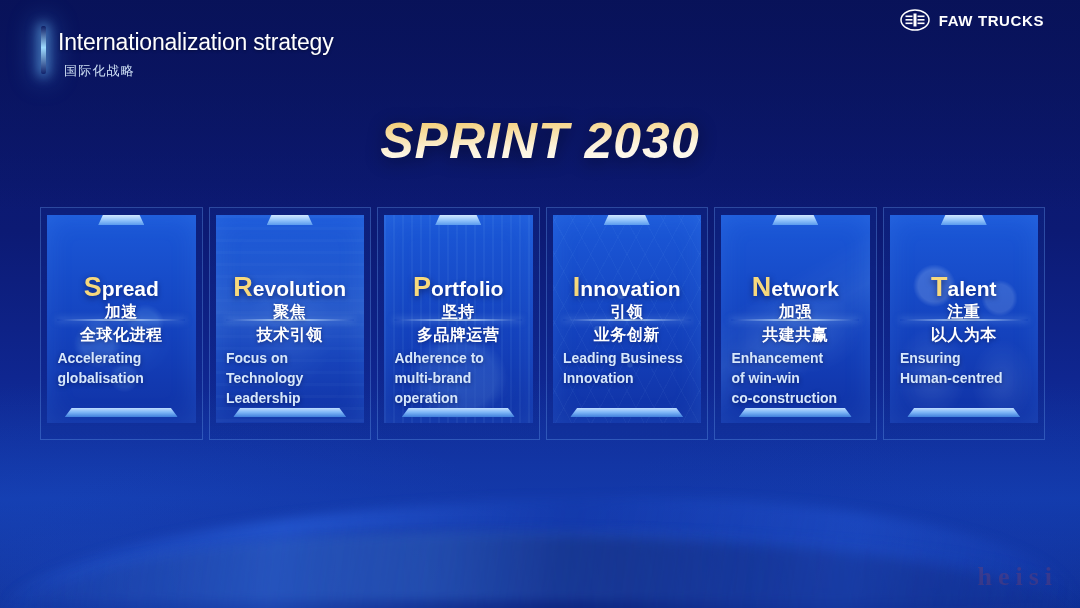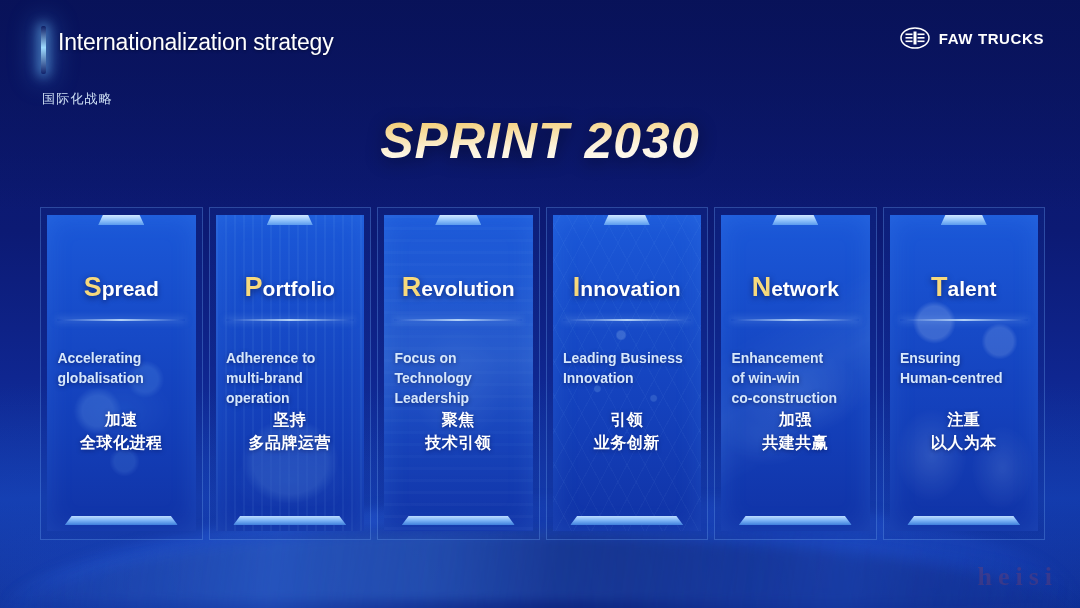--- a/index.html
+++ b/index.html
@@ -55,47 +55,47 @@
     background:linear-gradient(180deg, rgba(120,200,255,0.05) 0%, #9fdcff 45%, rgba(120,200,255,0.08) 100%);
     border-radius:2px;
     box-shadow:0 0 12px 3px rgba(120,200,255,0.55), 0 0 26px 8px rgba(80,170,255,0.28);
   }
   .title-en {
     position:absolute; left:58px; top:29px;
     font-size:23px; font-weight:normal; color:#ffffff; letter-spacing:-0.2px;
     text-shadow:0 1px 3px rgba(0,0,0,0.35);
   }
   .title-cn {
-    position:absolute; left:42px; top:62px;
-    font-size:13px; color:#cfe0f5; letter-spacing:1.2px;margin-top:28px;
-  }
-  #logo { position:absolute; right:36px; top:27px; display:flex; align-items:center; gap:9px; }
+    position:absolute; left:64px; top:62px;
+    font-size:13px; color:#cfe0f5; letter-spacing:1.2px;
+  }
+  #logo { position:absolute; right:36px; top:9px; display:flex; align-items:center; gap:9px; }
   .logo-mark { width:30px; height:22px; display:block; }
   .logo-text { font-size:15px; font-weight:bold; color:#ffffff; letter-spacing:0.6px; }
 
   
   #sprint {
     position:absolute; left:0; top:112px; width:1080px; text-align:center;
     font-size:50px; font-weight:bold; font-style:italic; letter-spacing:1px;
     background:linear-gradient(178deg, #fbe6ad 0%, #f4cf7a 26%, #fdf4e0 58%, #ffffff 86%);
     -webkit-background-clip:text; background-clip:text;
     -webkit-text-fill-color:transparent; color:transparent;
     filter:drop-shadow(0 3px 9px rgba(0,0,0,0.45));
   }
 
   
   #cards {
     position:absolute; left:40px; top:207px; width:1005px; height:333px;
     display:flex; gap:6px;
   }
   .card {
-    position:relative; flex:1 1 0; height:333px;
+    position:relative; flex:1 1 0; height:233px;
     border:1px solid rgba(120,180,255,0.30);
     background:linear-gradient(180deg, rgba(16,48,150,0.25) 0%, rgba(14,40,135,0.15) 100%);
-    padding:7px 6px 8px 6px;
+    padding:7px 6px 16px 6px;
   }
   .card-inner {
     position:relative; width:100%; height:100%; overflow:hidden;
     background:
       linear-gradient(180deg, rgba(28,92,222,0.95) 0%, rgba(24,80,208,0.92) 30%, rgba(20,66,190,0.93) 62%, rgba(16,50,165,0.95) 100%);
     box-shadow:inset 0 0 26px rgba(90,160,255,0.18);
   }
   .card-photo {
     position:absolute; inset:0; opacity:0.30; mix-blend-mode:screen; pointer-events:none;
   }
@@ -230,44 +230,44 @@
         <div class="card-heading"><span class="cap">S</span><span>pread</span></div>
         <div class="card-divider"></div>
         <div class="card-en">Accelerating<br>globalisation</div>
         <div class="card-cn">加速<br>全球化进程</div>
         <div class="card-foot"></div>
       </div>
     </div>
 
     <div class="card">
       <div class="card-inner">
+        <div class="card-photo ph-revolution"></div>
+        <div class="card-notch"></div>
+        <div class="card-heading"><span class="cap">R</span><span>evolution</span></div>
+        <div class="card-divider"></div>
+        <div class="card-en">Focus on<br>Technology<br>Leadership</div>
+        <div class="card-cn">聚焦<br>技术引领</div>
+        <div class="card-foot"></div>
+      </div>
+    </div>
+
+    <div class="card">
+      <div class="card-inner">
         <div class="card-photo ph-portfolio"></div>
         <div class="card-notch"></div>
         <div class="card-heading"><span class="cap">P</span><span>ortfolio</span></div>
         <div class="card-divider"></div>
         <div class="card-en">Adherence to<br>multi-brand<br>operation</div>
         <div class="card-cn">坚持<br>多品牌运营</div>
         <div class="card-foot"></div>
       </div>
     </div>
 
     <div class="card">
       <div class="card-inner">
-        <div class="card-photo ph-revolution"></div>
-        <div class="card-notch"></div>
-        <div class="card-heading"><span class="cap">R</span><span>evolution</span></div>
-        <div class="card-divider"></div>
-        <div class="card-en">Focus on<br>Technology<br>Leadership</div>
-        <div class="card-cn">聚焦<br>技术引领</div>
-        <div class="card-foot"></div>
-      </div>
-    </div>
-
-    <div class="card">
-      <div class="card-inner">
         <div class="card-photo ph-innovation"></div>
         <div class="card-notch"></div>
         <div class="card-heading"><span class="cap">I</span><span>nnovation</span></div>
         <div class="card-divider"></div>
         <div class="card-en">Leading Business<br>Innovation</div>
         <div class="card-cn">引领<br>业务创新</div>
         <div class="card-foot"></div>
       </div>
     </div>
 

